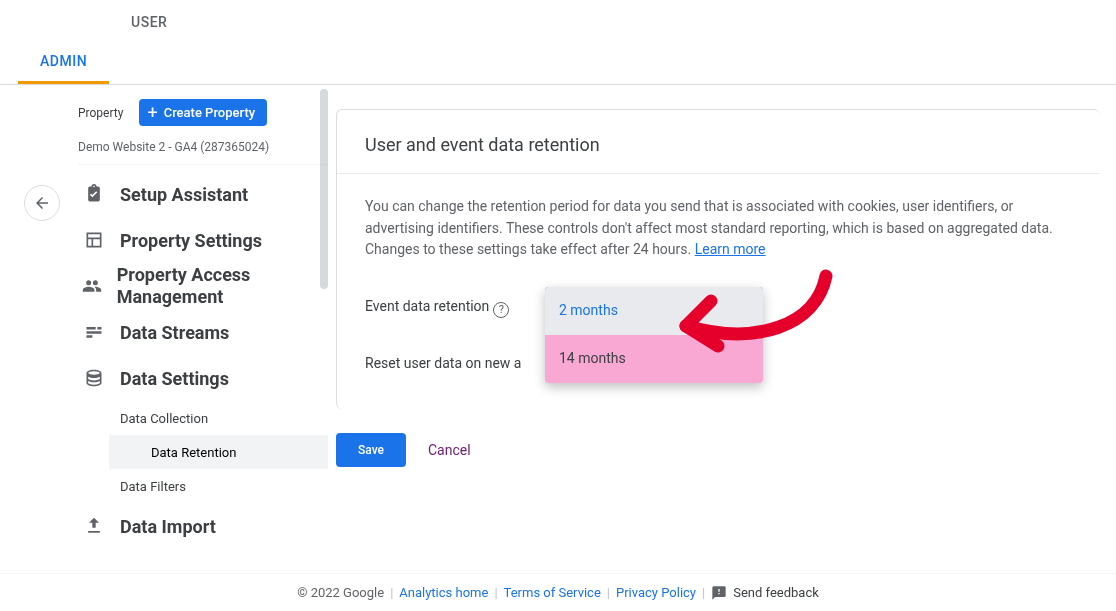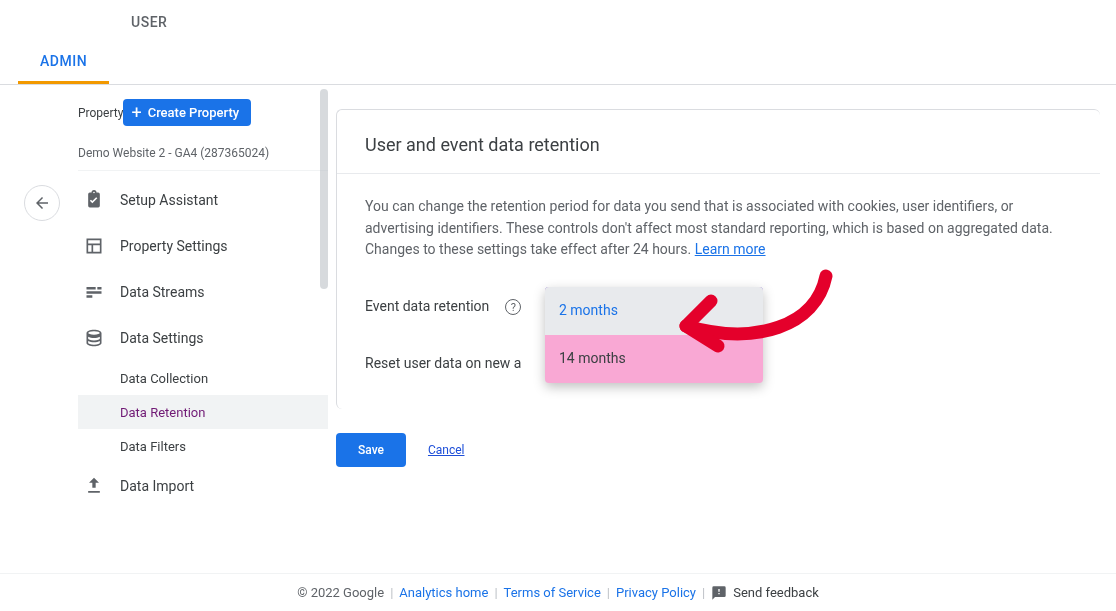--- a/index.html
+++ b/index.html
@@ -12,51 +12,51 @@
 
   
   .body { display: flex; height: calc(100% - 49px - 38px); }
 
   .back-col { width: 60px; display:flex; justify-content:flex-end; padding-top:100px; }
   .back-btn { width:36px; height:36px; border:1px solid #dadce0; border-radius:50%; display:flex; align-items:center; justify-content:center; cursor:pointer; background:#fff;}
   .back-btn svg { width:18px; height:18px; fill:#5f6368; }
 
   .sidecol { width: 268px; padding: 14px 0 0 18px; position:relative;}
   .scrollthumb { position:absolute; right:0; top:4px; width:8px; height:200px; border-radius:4px; background:#bdc1c6; opacity:.6;}
-  .prop-row { display:flex; align-items:center; gap:0; margin-bottom:14px;}
+  .prop-row { display:flex; align-items:center; gap:16px; margin-bottom:8px;}
   .prop-label { font-size:12px; color:#3c4043;}
   .create-btn { background:#1a73e8; color:#fff; border:none; border-radius:4px; padding:6px 12px 6px 8px; font-size:13px; font-weight:500; display:flex; align-items:center; gap:6px; cursor:pointer;}
   .create-btn .plus { font-size:18px; line-height:14px; font-weight:400; }
   .prop-name { font-size:12px; color:#5f6368; padding:6px 0 10px; border-bottom:1px solid #f1f3f4; margin-bottom:6px;}
 
-  .nav-item { display:flex; align-items:center; gap:14px; height:46px; padding-left:4px; cursor:pointer; color:#3c4043; font-size:14px;}
+  .nav-item { display:flex; align-items:center; gap:14px; height:46px; padding-left:4px; cursor:pointer; color:#3c4043; font-size:18px;font-weight:bold;}
   .nav-item .ico { width:24px; display:flex; justify-content:center; }
   .nav-item .ico svg { width:20px; height:20px; fill:#5f6368;}
   .sub-item { padding-left:42px; height:34px; display:flex; align-items:center; font-size:13px; cursor:pointer;}
-  .sub-item.active { color:#701a75; background:#f1f3f4;}
+  .sub-item.active { color:#000000; background:#f1f3f4;margin-left:31px;}
 
   
   .main { flex:1; padding:24px 16px 0 8px; overflow:hidden;}
   .card { border:1px solid #dadce0; border-radius:6px; border-right:none; border-bottom:none; background:#fff; min-height:300px;}
   .card-title { font-size:18px; color:#3c4043; padding:24px 28px 18px; border-bottom:1px solid #e8eaed;}
   .card-body { padding:22px 28px 26px; font-size:14px; color:#5f6368; line-height:1.55;}
   .card-body a { color:#1a73e8; text-decoration:underline;}
   .form-row { display:flex; align-items:center; margin-top:26px; color:#3c4043;}
-  .form-label { display:flex; align-items:center; gap:16px; width:180px;}
+  .form-label { display:flex; align-items:flex-end; gap:4px; width:180px;}
   .help-ico { width:16px; height:16px; border:1.5px solid #5f6368; border-radius:50%; display:inline-flex; align-items:center; justify-content:center; font-size:11px; color:#5f6368;}
 
   .select-anchor { position:relative; }
   .select-box { width:218px; height:40px; border:2px solid #1a73e8; border-radius:4px; background:#fff;}
   .dropdown { position:absolute; top:0; left:0; width:218px; background:#f9a8d4; border-radius:4px; box-shadow:0 4px 12px rgba(0,0,0,.25); overflow:hidden; z-index:5;}
   .dropdown .opt { height:48px; display:flex; align-items:center; padding-left:14px; font-size:14px; cursor:pointer;}
   .dropdown .opt.selected { background:#e8eaed; color:#1a73e8;}
 
   .actions { margin-top:24px; display:flex; align-items:center; gap:22px;}
   .save-btn { background:#1a73e8; color:#fff; border:none; border-radius:4px; padding:10px 22px; font-size:12px; font-weight:500; cursor:pointer;}
-  .cancel-btn { color:#1d4ed8; font-size:12px; cursor:pointer; background:none; border:none;text-decoration:underline;}
+  .cancel-btn { color:#701a75; font-size:14px; cursor:pointer; background:none; border:none;}
 
   
   .footer { position:absolute; bottom:0; left:0; right:0; height:38px; border-top:1px solid #f1f3f4; display:flex; align-items:center; justify-content:center; font-size:13px; color:#5f6368; gap:6px;}
   .footer a { color:#1a73e8; text-decoration:none;}
   .footer .divider { color:#bdc1c6;}
   .feedback { display:flex; align-items:center; gap:6px; color:#3c4043; cursor:pointer;}
   .feedback svg { width:16px; height:16px; fill:#5f6368;}
 
   
   .arrow-anno { position:absolute; top:256px; left:646px; pointer-events:none; z-index:10;}
@@ -98,20 +98,28 @@
         </span>
       <span>Setup Assistant</span>
     </div>
     <div class="nav-item">
       <span class="ico">
           <svg viewBox="0 0 24 24">
             <path d="M3 3h18v18H3zM5 5v4h14V5zm0 6v8h4v-8zm6 0v8h8v-8z"></path>
           </svg>
         </span>
       <span>Property Settings</span>
+    </div>
+    <div class="nav-item">
+      <span class="ico">
+          <svg viewBox="0 0 24 24">
+            <path d="M16 11a3 3 0 1 0-3-3 3 3 0 0 0 3 3zm-8 0a3 3 0 1 0-3-3 3 3 0 0 0 3 3zm0 2c-2.3 0-7 1.2-7 3.5V19h14v-2.5C15 14.2 10.3 13 8 13zm8 0c-.3 0-.6 0-1 .05a4.22 4.22 0 0 1 2 3.45V19h6v-2.5c0-2.3-4.7-3.5-7-3.5z"></path>
+          </svg>
+        </span>
+      <span style="line-height:1.25">Property Access Management</span>
     </div>
     <div class="nav-item">
       <span class="ico">
           <svg viewBox="0 0 24 24">
             <path d="M3 6h11v3H3zm0 5h18v3H3zm0 5h7v3H3zm13-10h5v3h-5z"></path>
           </svg>
         </span>
       <span>Data Streams</span>
     </div>
     <div class="nav-item">

